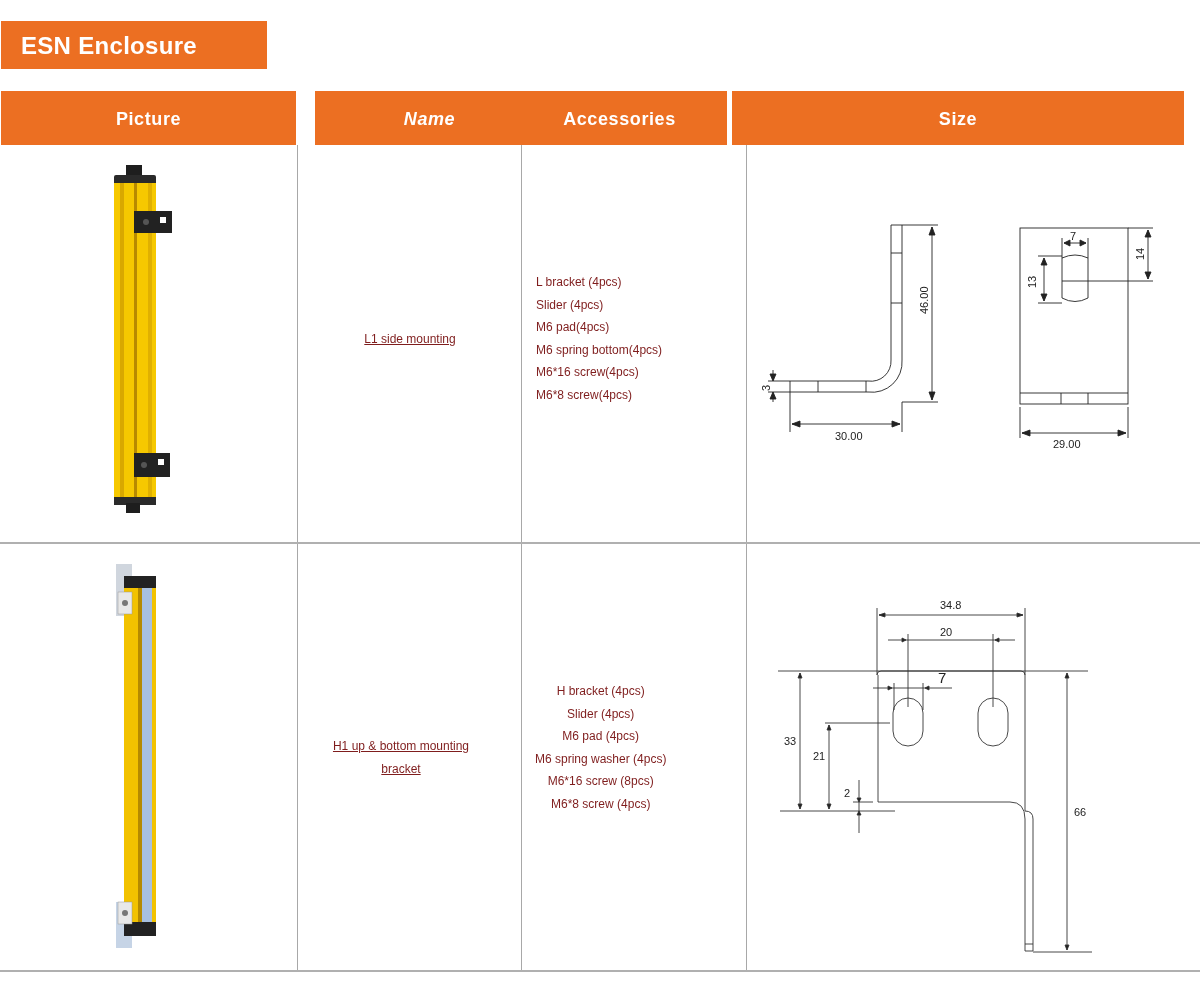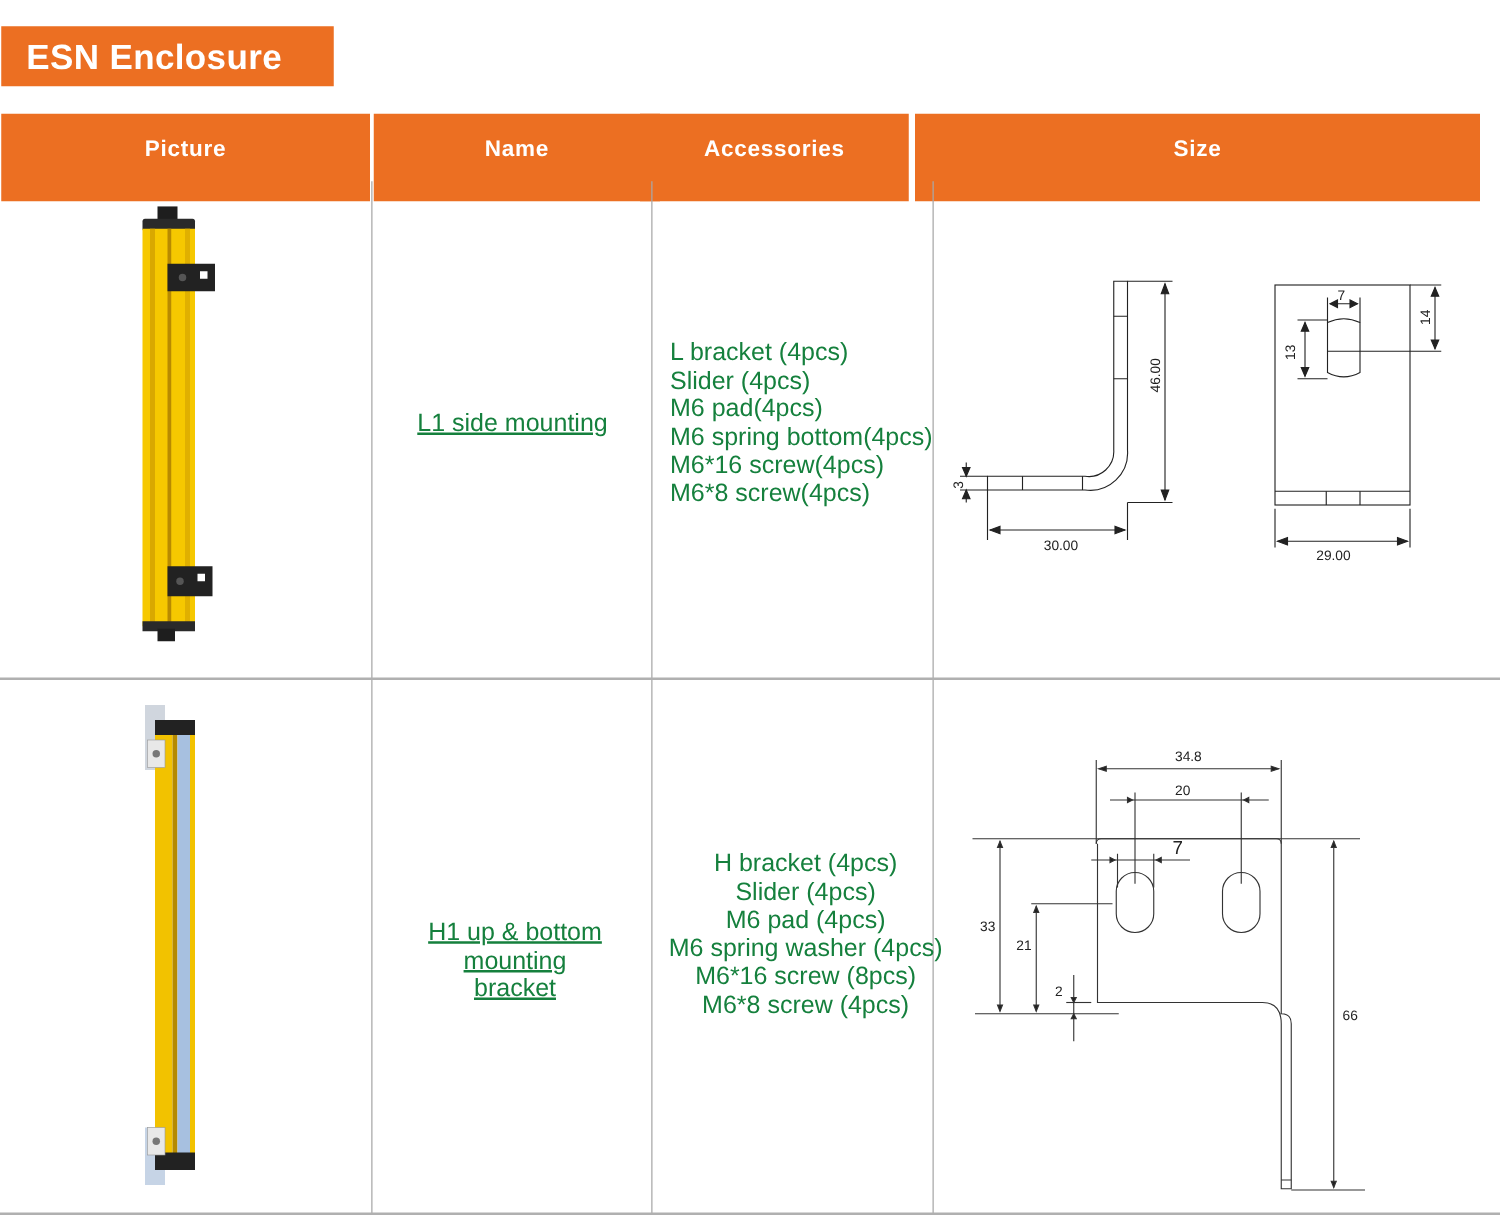--- a/index.html
+++ b/index.html
@@ -1,35 +1,35 @@
 <!DOCTYPE html>
 <html><head>
 <meta charset="utf-8">
 <style>
   html, body { margin: 0; padding: 0; background: #ffffff; }
   body { width: 1200px; height: 983px; position: relative; overflow: hidden;
          font-family: "Liberation Sans", sans-serif; color: #333; }
   .title-bar { position: absolute; left: 1px; top: 21px; width: 266px; height: 48px;
-               background: #ec6f22; color: #fff; font-weight: bold; font-size: 28px;
+               background: #ec6f22; color: #fff; font-weight: bold; font-size: 24px;
                line-height: 50px; padding-left: 20px; box-sizing: border-box; letter-spacing: 0.3px; }
-  .hdr { position: absolute; top: 91px; height: 70px; background: #ec6f22; color: #fff;
+  .hdr { position: absolute; top: 91px; height: 54px; background: #ec6f22; color: #fff;
          font-weight: bold; font-size: 18px; line-height: 56px; text-align: center; letter-spacing: 0.6px; }
   .vline { position: absolute; width: 1px; background: #a8a8a8; }
   .hline { position: absolute; height: 2px; background: #b0b0b0; left: 0; width: 1200px; }
-  .cell-text { position: absolute; font-size: 20px; line-height: 22.5px; color: #15803d; }
+  .cell-text { position: absolute; font-size: 12px; line-height: 22.5px; color: #7f1d1d; }
   .center { text-align: center; text-decoration: underline; }
   svg text { font-family: "Liberation Sans", sans-serif; fill: #222; }
 </style>
 </head>
 <body>
 
 <div class="title-bar">ESN Enclosure</div>
 
 <div class="hdr" style="left:1px;width:295px;">Picture</div>
-<div class="hdr" style="left:299px;width:229px;">Name</div>
+<div class="hdr" style="left:315px;width:229px;font-style:italic;">Name</div>
 <div class="hdr" style="left:512px;width:215px;">Accessories</div>
 <div class="hdr" style="left:732px;width:452px;">Size</div>
 
 <div class="vline" style="left:297px;top:145px;height:826px;"></div>
 <div class="vline" style="left:521px;top:145px;height:826px;"></div>
 <div class="vline" style="left:746px;top:145px;height:826px;"></div>
 <div class="hline" style="top:542px;"></div>
 <div class="hline" style="top:970px;"></div>
 
 <div>
@@ -130,21 +130,21 @@
     <g>
         <rect x="8" y="30" width="14" height="22" fill="#e8e8e8" stroke="#999" stroke-width="0.5"></rect>
         <circle cx="15" cy="41" r="3" fill="#777"></circle>
       </g>
     <g>
         <rect x="8" y="340" width="14" height="22" fill="#e8e8e8" stroke="#999" stroke-width="0.5"></rect>
         <circle cx="15" cy="351" r="3" fill="#777"></circle>
       </g>
   </svg>
 
-  <div class="cell-text center" style="left:301px;width:222px;top:735px;">
+  <div class="cell-text center" style="left:290px;width:222px;top:735px;">
     <div>H1 up &amp; bottom mounting</div>
     <div>bracket</div>
   </div>
 
   <div class="cell-text" style="left:535px;top:680px;text-align:center;">
     <div>H bracket (4pcs)</div>
     <div>Slider (4pcs)</div>
     <div>M6 pad (4pcs)</div>
     <div>M6 spring washer (4pcs)</div>
     <div>M6*16 screw (8pcs)</div>

